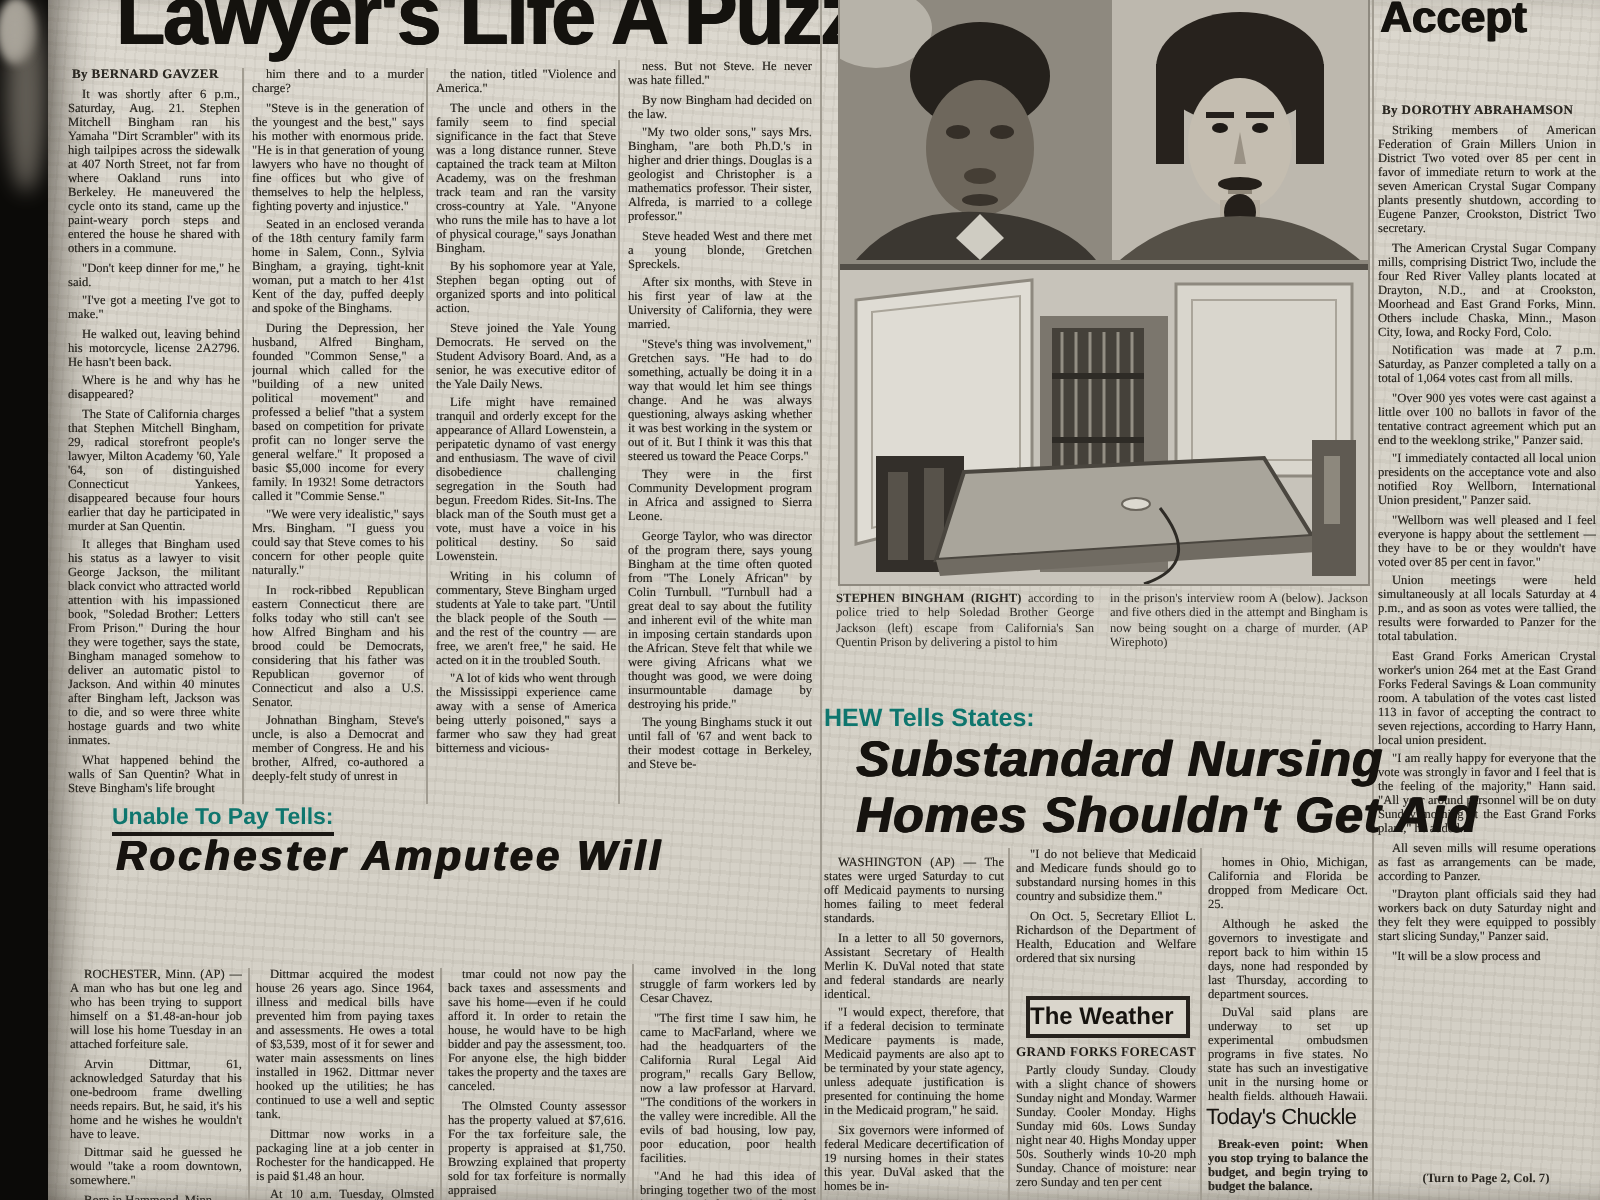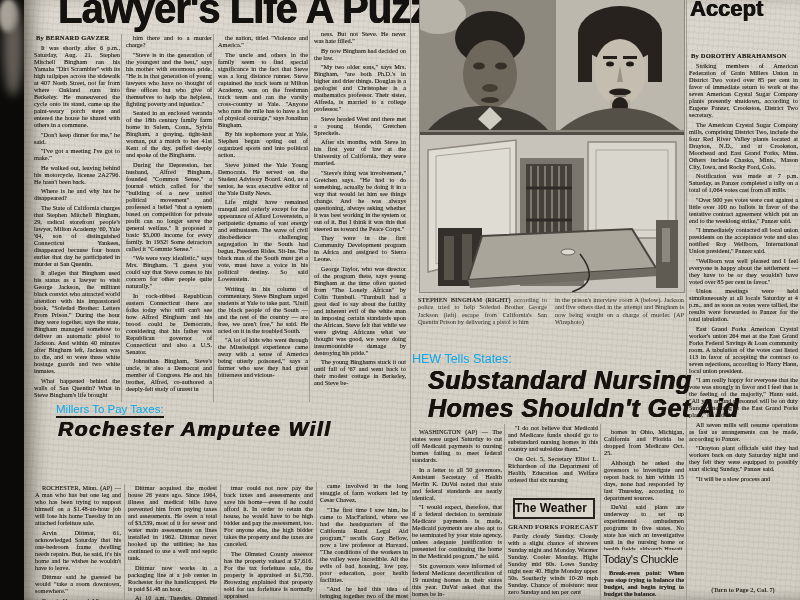--- a/index.html
+++ b/index.html
@@ -21,21 +21,21 @@
   .col{position:absolute;font-size:6.3px;line-height:7px;text-align:justify;overflow:hidden;
        color:#2b2822;text-shadow:0 0 .3px rgba(43,40,34,.6);}
   .col p{margin:0 0 2.5px 0;text-indent:7px;}
   .byline{font-weight:bold;text-indent:0 !important;text-align:left;margin:0 0 3px 2px;
           font-size:6.5px;letter-spacing:.2px;}
   .sans{font-family:"Liberation Sans",sans-serif;}
   .fat{text-shadow:.5px 0 0 currentColor,-.3px 0 0 currentColor;}
   .hl-main{left:58px;top:-16px;font-weight:bold;font-size:40px;line-height:46px;
            letter-spacing:-1px;color:#14120e;white-space:nowrap;transform:scaleY(1.05);transform-origin:top left;}
   .hl-accept{left:690px;top:-4px;font-weight:bold;font-size:22px;line-height:26px;color:#14120e;}
-  .kicker{font-weight:normal;color:#0ea5e9;}
+  .kicker{font-weight:bold;color:#0f766e;}
   .kicker-ro{left:56px;top:403px;font-size:11.5px;border-bottom:2px solid #1a1713;padding-bottom:1px;}
   .kicker-hew{left:412px;top:352px;font-size:12.5px;}
   .hl-ital{font-weight:bold;font-style:italic;color:#16130f;white-space:nowrap;}
   .hl-ro1{left:58px;top:417px;font-size:21px;letter-spacing:1.5px;}
   .hl-ro2{left:58px;top:449px;font-size:29px;letter-spacing:1.5px;}
   .hl-nu1{left:428px;top:366px;font-size:25px;letter-spacing:.5px;}
   .hl-nu2{left:428px;top:394px;font-size:25px;letter-spacing:.5px;}
   .vrule{position:absolute;width:1px;background:#a29d92;}
   .photo{position:absolute;overflow:hidden;box-shadow:0 0 0 1px #8e897f;}
   .caption{position:absolute;left:418px;top:296px;width:266px;display:flex;gap:8px;
@@ -243,21 +243,21 @@
   <div class="gff">GRAND FORKS FORECAST</div>
   <div class="col forecast" style="left:508px;top:532px;width:90px;height:68px;">
     <p>Partly cloudy Sunday. Cloudy with a slight chance of showers Sunday night and Monday. Warmer Sunday. Cooler Monday. Highs Sunday mid 60s. Lows Sunday night near 40. Highs Monday upper 50s. Southerly winds 10-20 mph Sunday. Chance of moisture: near zero Sunday and ten per cent</p>
   </div>
 
   <div class="chuckle-title sans">Today's Chuckle</div>
   <div class="col chk chuckle-text" style="left:604px;top:569px;width:80px;height:31px;">
     <p>Break-even point: When you stop trying to balance the budget, and begin trying to budget the balance.</p>
   </div>
 
-  <div class="abs kicker kicker-ro sans">Millers To Pay Taxes:</div>
+  <div class="abs kicker kicker-ro sans">Unable To Pay Tells:</div>
   <div class="abs hl-ital hl-ro1 sans fat">Rochester Amputee Will</div>
   <div class="col" style="left:35px;top:484px;width:86px;height:116px;">
       <p>ROCHESTER, Minn. (AP) — A man who has but one leg and who has been trying to support himself on a $1.48-an-hour job will lose his home Tuesday in an attached forfeiture sale.</p>
       <p>Arvin Dittmar, 61, acknowledged Saturday that his one-bedroom frame dwelling needs repairs. But, he said, it's his home and he wishes he wouldn't have to leave.</p>
       <p>Dittmar said he guessed he would "take a room downtown, somewhere."</p>
       <p>Born in Hammond, Minn.,</p>
     </div>
   <div class="col" style="left:128px;top:484px;width:89px;height:116px;">
       <p>Dittmar acquired the modest house 26 years ago. Since 1964, illness and medical bills have prevented him from paying taxes and assessments. He owes a total of $3,539, most of it for sewer and water main assessments on lines installed in 1962. Dittmar never hooked up the utilities; he has continued to use a well and septic tank.</p>
       <p>Dittmar now works in a packaging line at a job center in Rochester for the handicapped. He is paid $1.48 an hour.</p>

